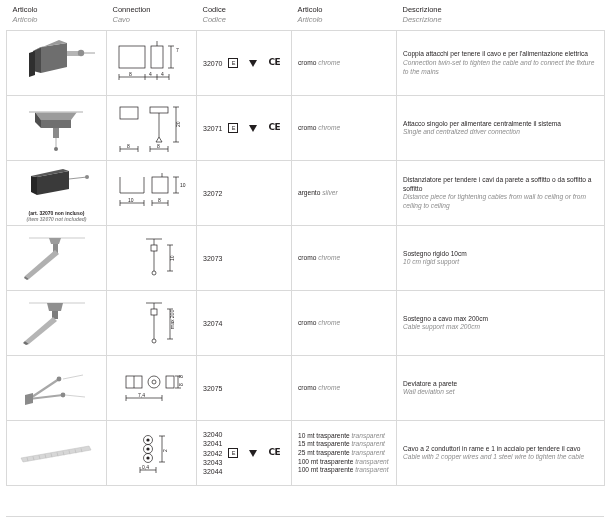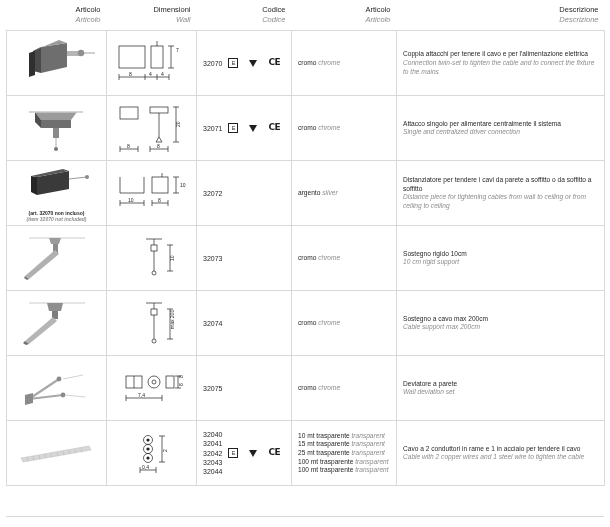--- a/index.html
+++ b/index.html
@@ -26,21 +26,21 @@
     border-collapse: collapse;
     table-layout: fixed;
   }
   table.catalog col.c-art   { width: 100px; }
   table.catalog col.c-dim   { width: 90px; }
   table.catalog col.c-cod   { width: 95px; }
   table.catalog col.c-fin   { width: 105px; }
   table.catalog col.c-des   { width: 208px; }
 
   thead th {
-    text-align: right;
+    text-align: left;
     vertical-align: top;
     font-weight: normal;
     font-size: 7.5px;
     padding: 5px 6px 5px 6px;
     border: none;
     line-height: 1.35;
   }
   thead th .it { display: block; color: #231f20; }
   thead th .en { display: block; color: #8c8c8c; font-style: italic; }
 
@@ -151,22 +151,22 @@
         <col class="c-fin">
         <col class="c-des">
     </colgroup>
     <thead>
       <tr>
         <th>
           <span class="it">Articolo</span>
           <span class="en">Articolo</span>
         </th>
         <th>
-          <span class="it">Dimensioni</span>
-          <span class="en">Wall</span>
+          <span class="it">Connection</span>
+          <span class="en">Cavo</span>
         </th>
         <th>
           <span class="it">Codice</span>
           <span class="en">Codice</span>
         </th>
         <th>
           <span class="it">Articolo</span>
           <span class="en">Articolo</span>
         </th>
         <th>

